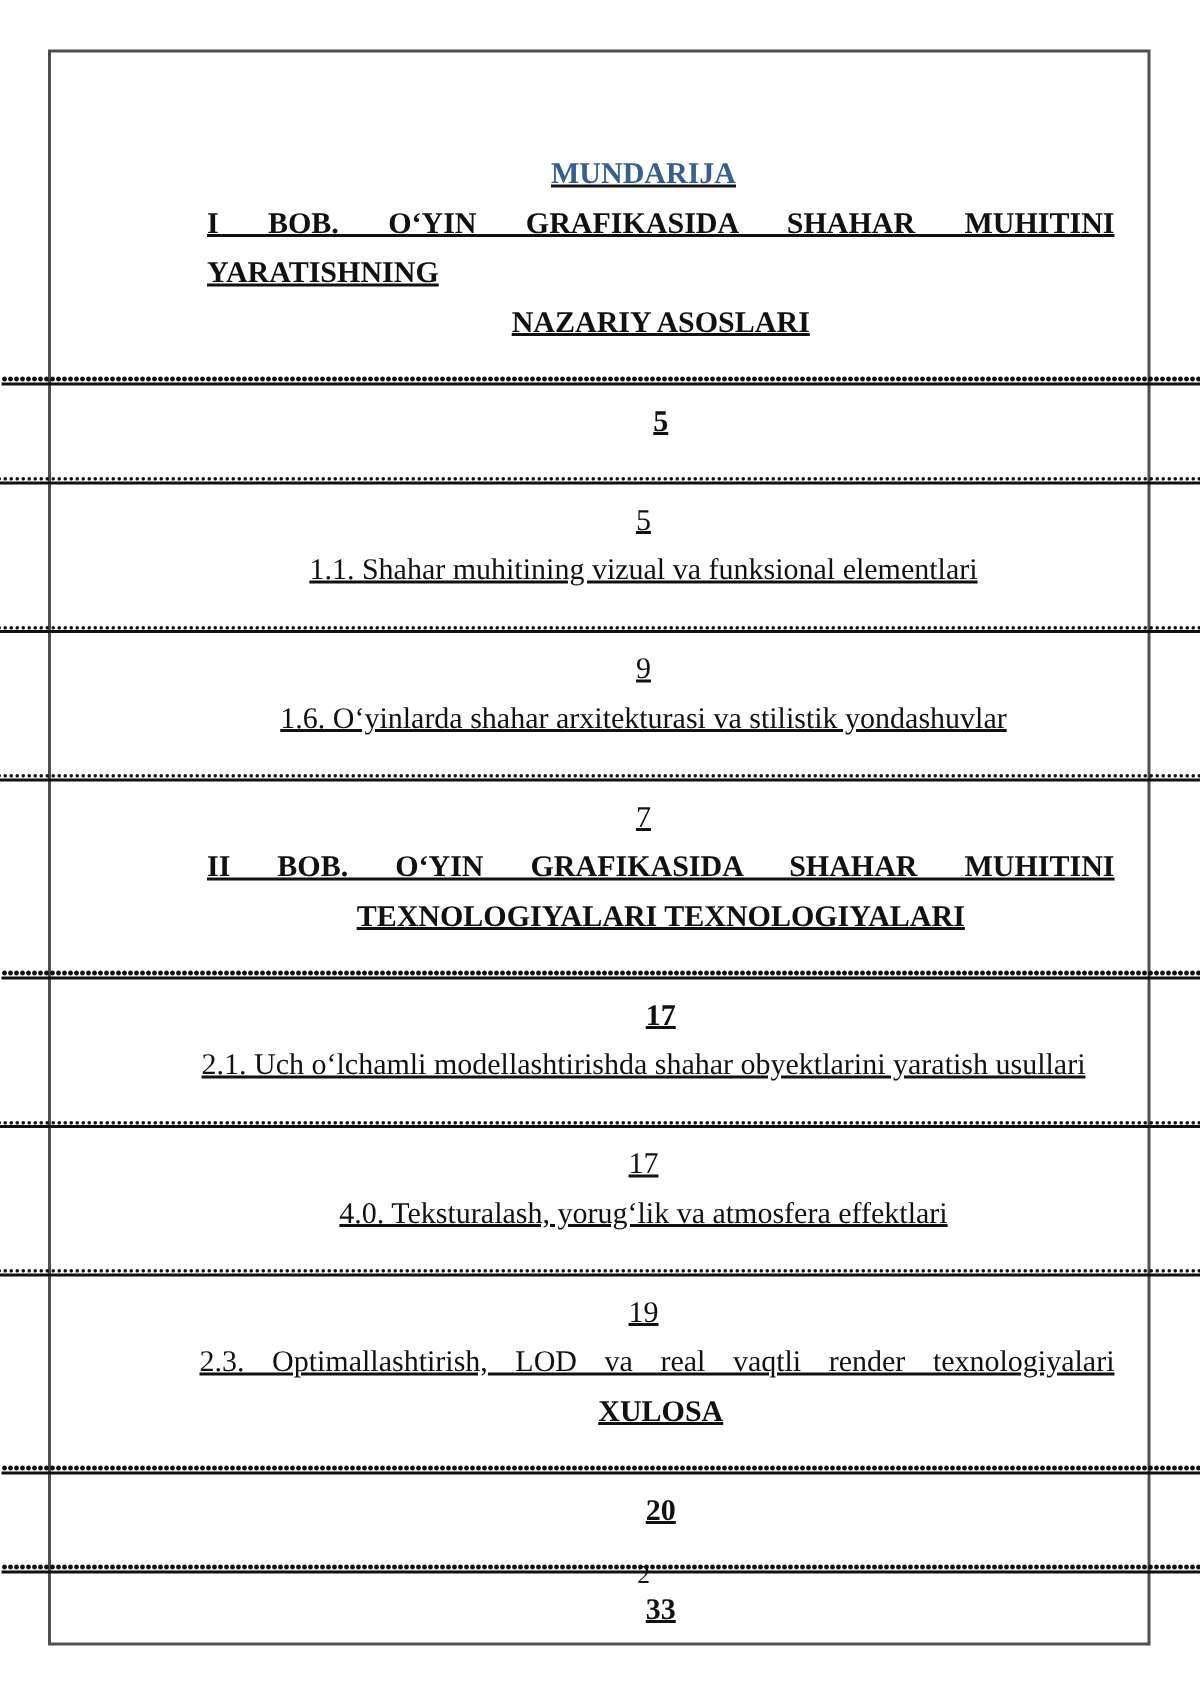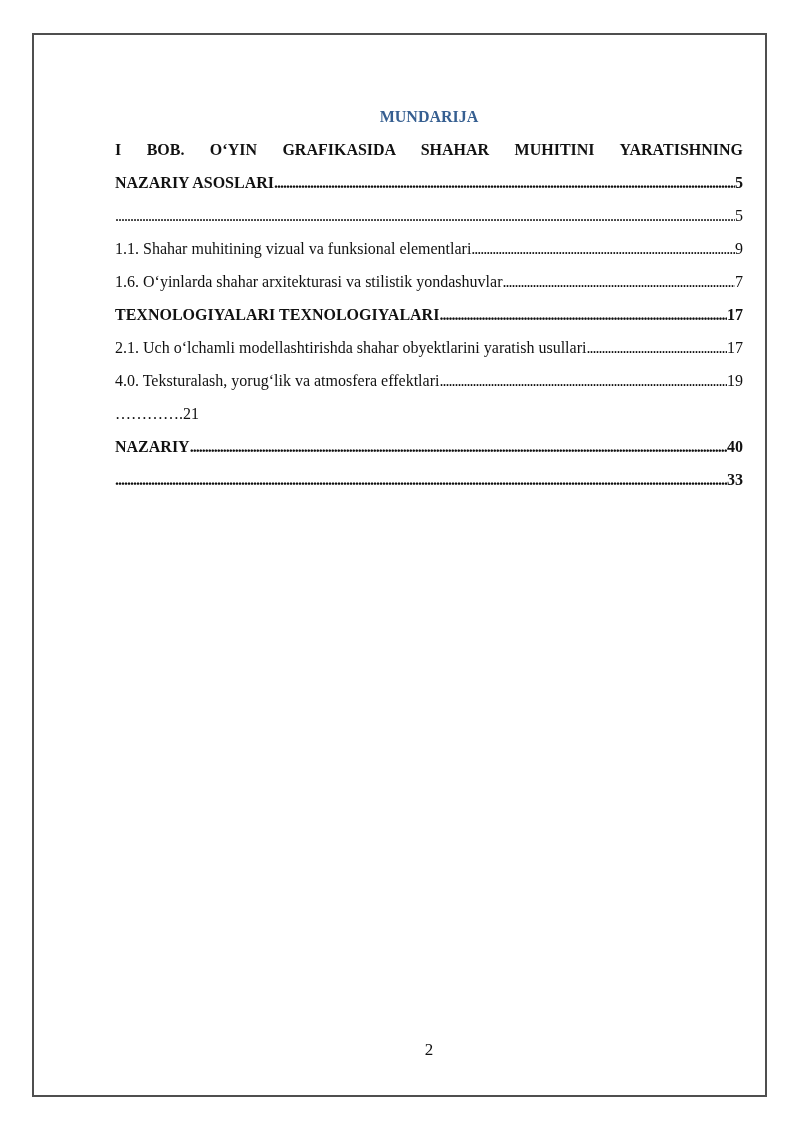--- a/index.html
+++ b/index.html
@@ -22,41 +22,44 @@
     width: 731px;
     height: 1060px;
     border: 2px solid #4f4f4f;
     box-sizing: content-box;
   }
   .content {
     position: absolute;
     left: 115px;
     top: 100px;
     width: 628px;
-    font-size: 16px;
+    font-size: 20px;
     line-height: 33px;
+    text-decoration: underline;
   }
   .doc-title {
     text-align: center;
     font-weight: bold;
   }
   .entry.bold {
     font-weight: bold;
+    margin-left: 23px;
   }
   .line.justify {
     text-align: justify;
     text-align-last: justify;
   }
   .line.indent {
     padding-left: 18px;
     box-sizing: border-box;
   }
   .line.leader {
     display: flex;
     align-items: center;
+    flex-direction: column;
   }
   .line.leader .txt {
     white-space: nowrap;
     flex: 0 0 auto;
   }
   .line.leader .dots {
     flex: 1 1 auto;
     min-width: 0;
     overflow: hidden;
     white-space: nowrap;
@@ -106,20 +109,21 @@
         </div>
       </div>
       <div class="entry">
         <div class="line leader">
           <span class="txt">1.6. Oʻyinlarda shahar arxitekturasi va stilistik yondashuvlar</span>
           <span class="dots">............................................................................................................................................................................................................................</span>
           <span class="pg">7</span>
         </div>
       </div>
       <div class="entry bold">
+        <div class="line justify">II BOB. OʻYIN GRAFIKASIDA SHAHAR MUHITINI</div>
         <div class="line leader">
           <span class="txt">TEXNOLOGIYALARI TEXNOLOGIYALARI</span>
           <span class="dots">............................................................................................................................................................................................................................</span>
           <span class="pg">17</span>
         </div>
       </div>
       <div class="entry">
         <div class="line leader">
           <span class="txt">2.1. Uch oʻlchamli modellashtirishda shahar obyektlarini yaratish usullari</span>
           <span class="dots">............................................................................................................................................................................................................................</span>
@@ -127,27 +131,27 @@
         </div>
       </div>
       <div class="entry">
         <div class="line leader">
           <span class="txt">4.0. Teksturalash, yorugʻlik va atmosfera effektlari</span>
           <span class="dots">............................................................................................................................................................................................................................</span>
           <span class="pg">19</span>
         </div>
       </div>
       <div class="entry">
-        <div class="line plain">………….21</div>
+        <div class="line justify indent">2.3. Optimallashtirish, LOD va real vaqtli render texnologiyalari</div>
       </div>
       <div class="entry bold">
         <div class="line leader">
-          <span class="txt">NAZARIY</span>
+          <span class="txt">XULOSA</span>
           <span class="dots">............................................................................................................................................................................................................................</span>
-          <span class="pg">40</span>
+          <span class="pg">20</span>
         </div>
       </div>
       <div class="entry bold">
         <div class="line leader">
           <span class="dots">............................................................................................................................................................................................................................</span>
           <span class="pg">33</span>
         </div>
       </div>
     </div>
 </div>

